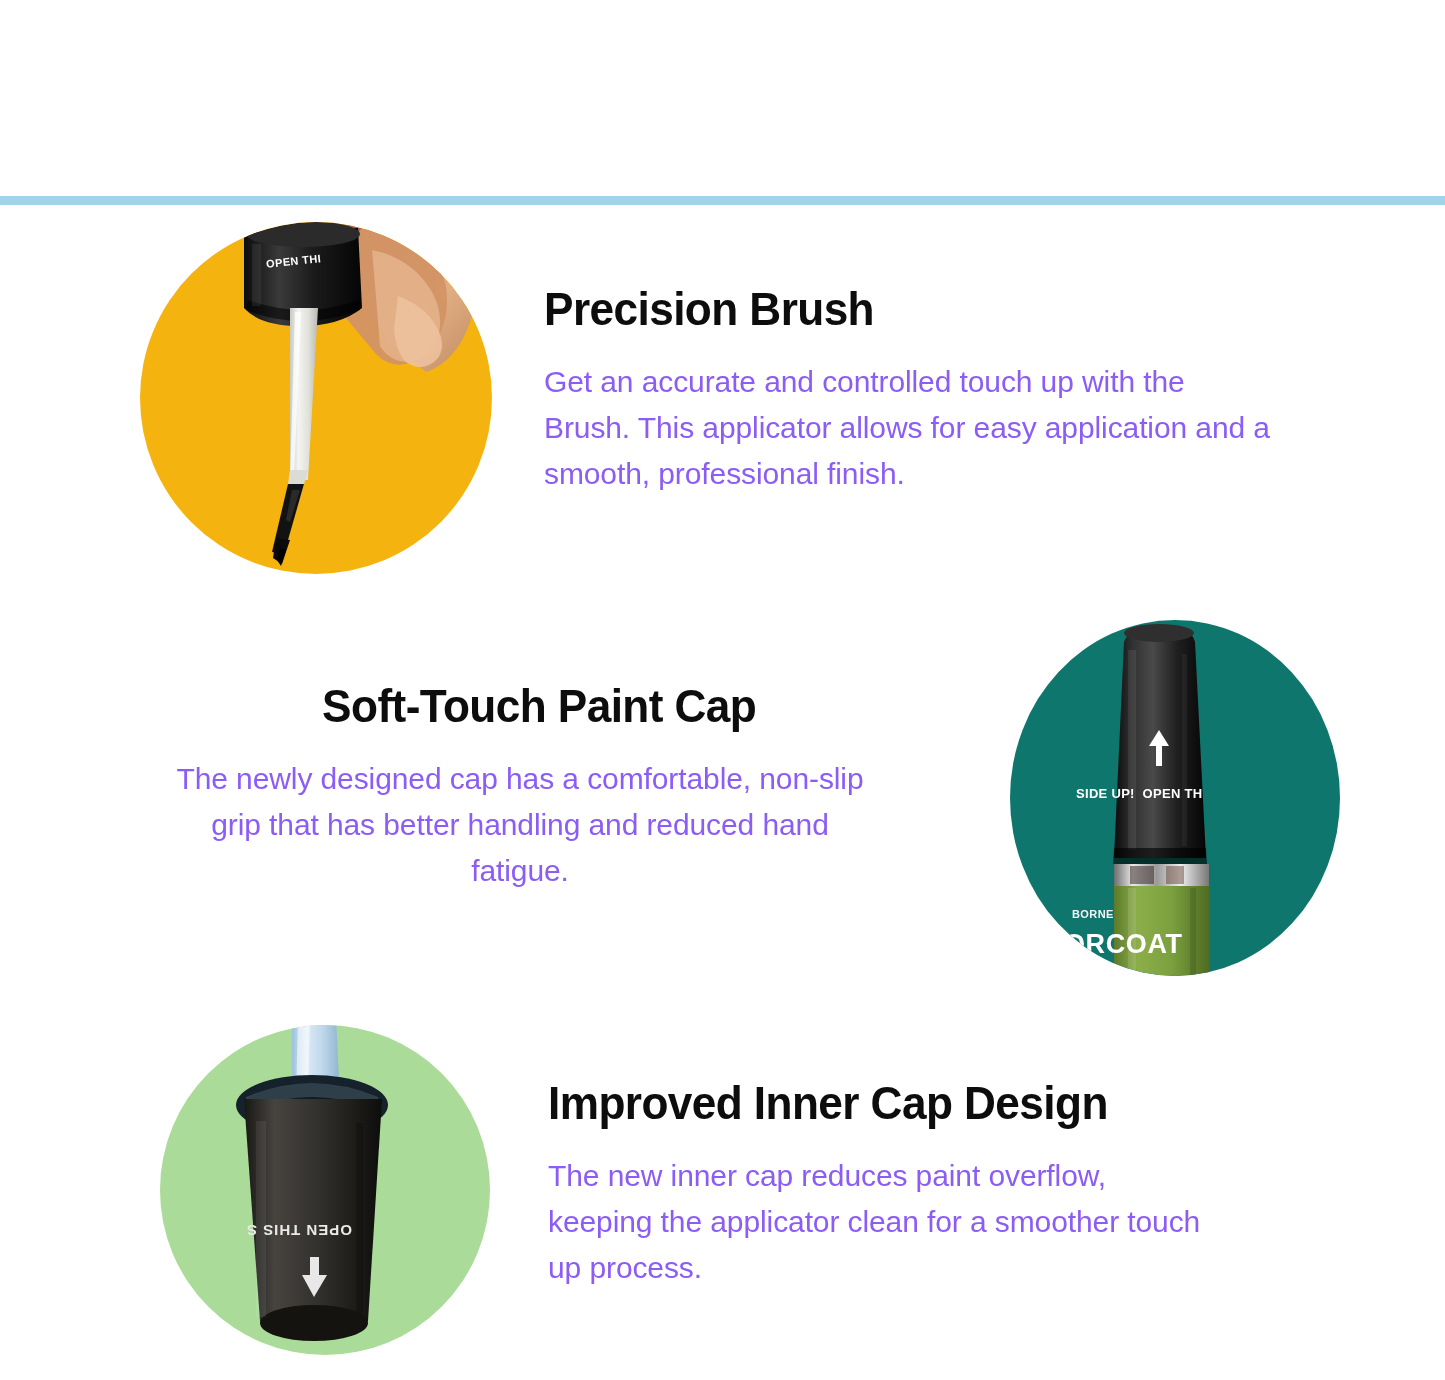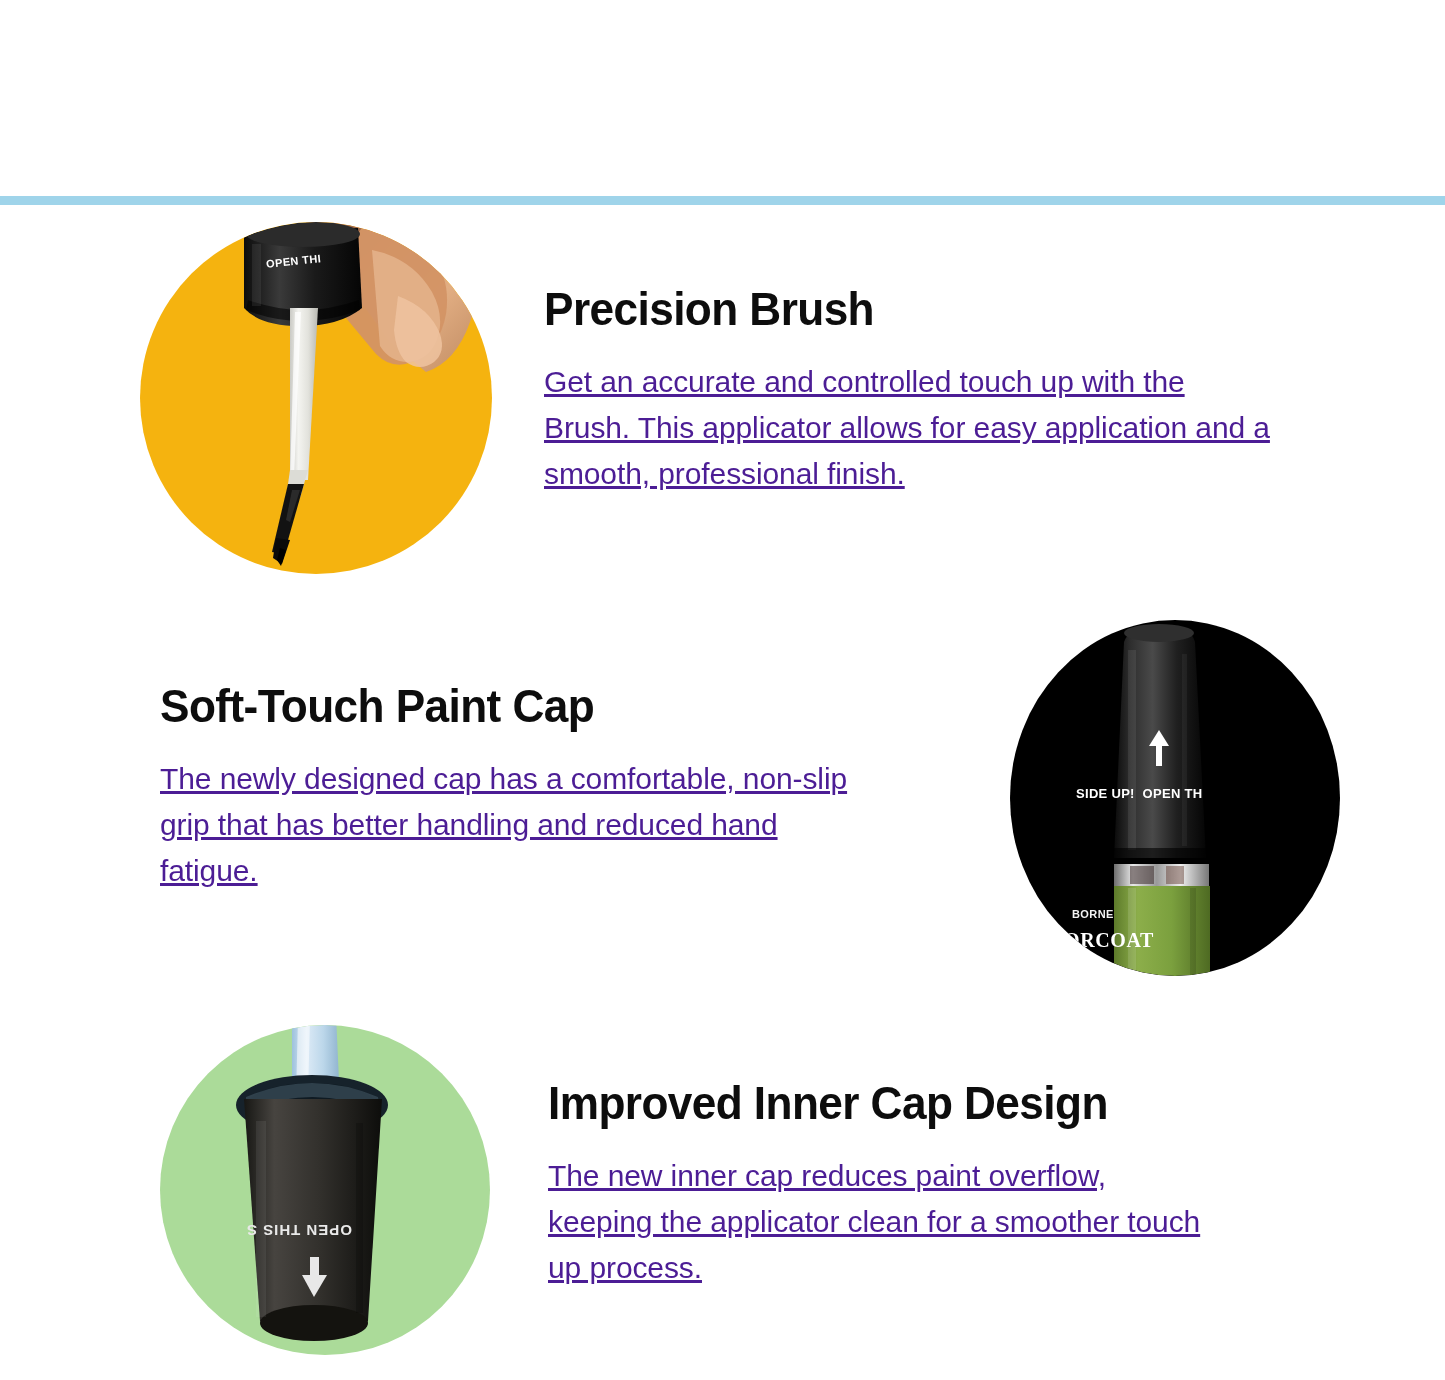--- a/index.html
+++ b/index.html
@@ -66,55 +66,54 @@
   .media {
     flex: 0 0 auto;
     position: relative;
   }
 
   .copy {
     flex: 1 1 auto;
   }
 
   .row-1 .copy { padding-left: 52px; padding-bottom: 14px; }
-  .row-2 .copy { padding-right: 60px; padding-bottom: 20px; }
+  .row-2 .copy { padding-right: 60px; padding-bottom: 20px; text-align: center; }
   .row-3 .copy { padding-left: 58px; padding-bottom: 10px; }
 
   .feature-title {
     font-size: 46px;
     font-weight: 700;
     color: #0d0d0d;
     letter-spacing: -0.6px;
     line-height: 1.05;
     transform: scaleX(0.96);
     transform-origin: left center;
     margin-bottom: 26px;
   }
   .row-2 .feature-title { transform-origin: left center; }
 
   .feature-body {
     font-size: 30px;
     font-weight: 400;
-    color: #4c1d95;
+    color: #8b5cf6;
     line-height: 1.54;
     letter-spacing: -0.1px;
     max-width: 730px;
-    text-decoration: underline;
   }
   .row-2 .feature-body { max-width: 720px; }
   .row-3 .feature-body { max-width: 660px; }
 
   
   .circle {
     position: relative;
     border-radius: 50%;
     overflow: hidden;
   }
   .circle-yellow { width: 352px; height: 352px; background: #f5b30f; }
-  .circle-orange { width: 330px; height: 356px; background: #000000; border-radius: 50%; }
+  .circle-orange { width: 330px; height: 356px; background: #0f766e; border-radius: 50%; }
   .circle-green  { width: 330px; height: 330px; background: #abdb99; }
 
   .circle svg { position: absolute; left: 0; top: 0; display: block; }
 
   .tiny-label {
     position: absolute;
     color: #ffffff;
     font-family: "Liberation Sans", sans-serif;
     font-weight: 700;
     white-space: nowrap;
@@ -139,26 +138,25 @@
   }
   .bottle-text-small {
     font-size: 11px;
     left: 62px;
     top: 288px;
     font-weight: 700;
     letter-spacing: 0.4px;
     opacity: 0.95;
   }
   .bottle-text-big {
-    font-size: 20px;
+    font-size: 27px;
     left: 54px;
     top: 309px;
     font-weight: 700;
     letter-spacing: 0.6px;
-    font-family: Liberation Serif, serif;
   }
 
   
   .cap-text-3 {
     font-size: 15px;
     left: 86px;
     top: 197px;
     transform: rotate(180deg);
     transform-origin: center center;
     letter-spacing: 1px;

